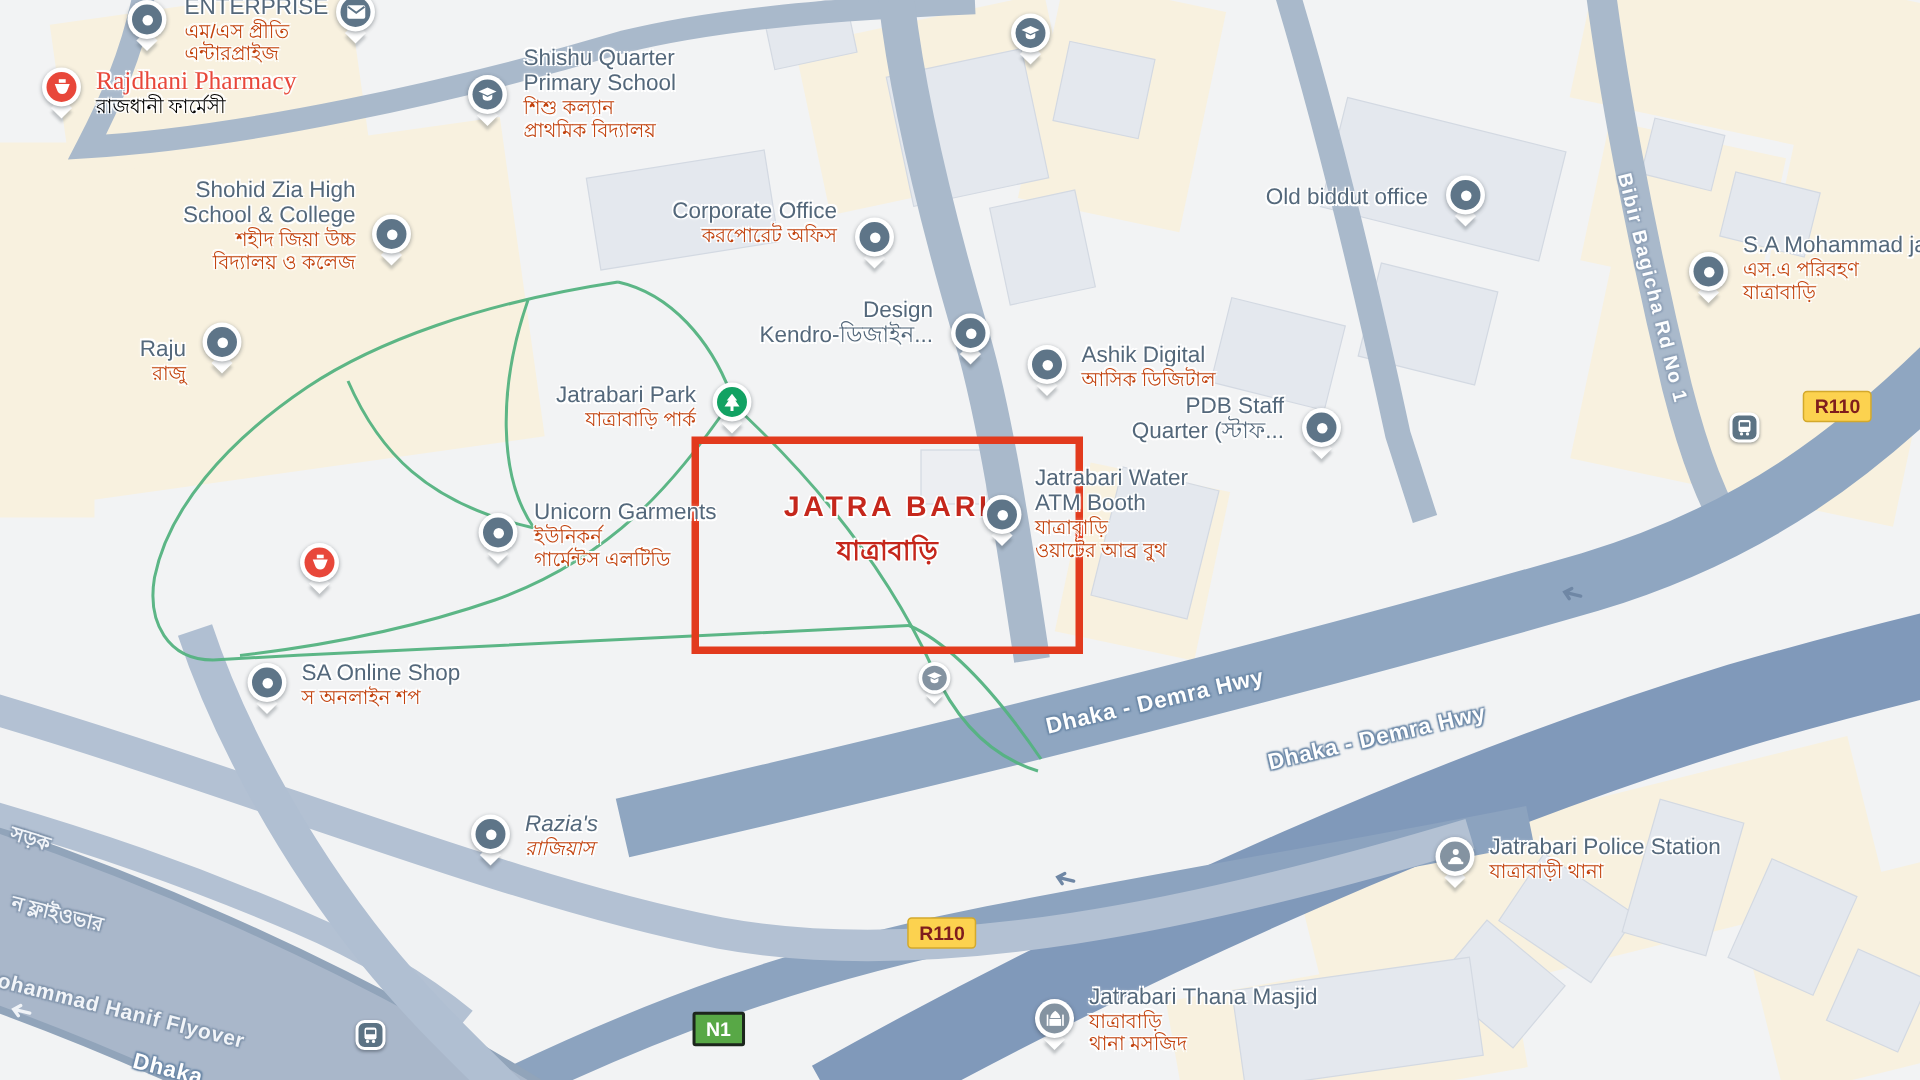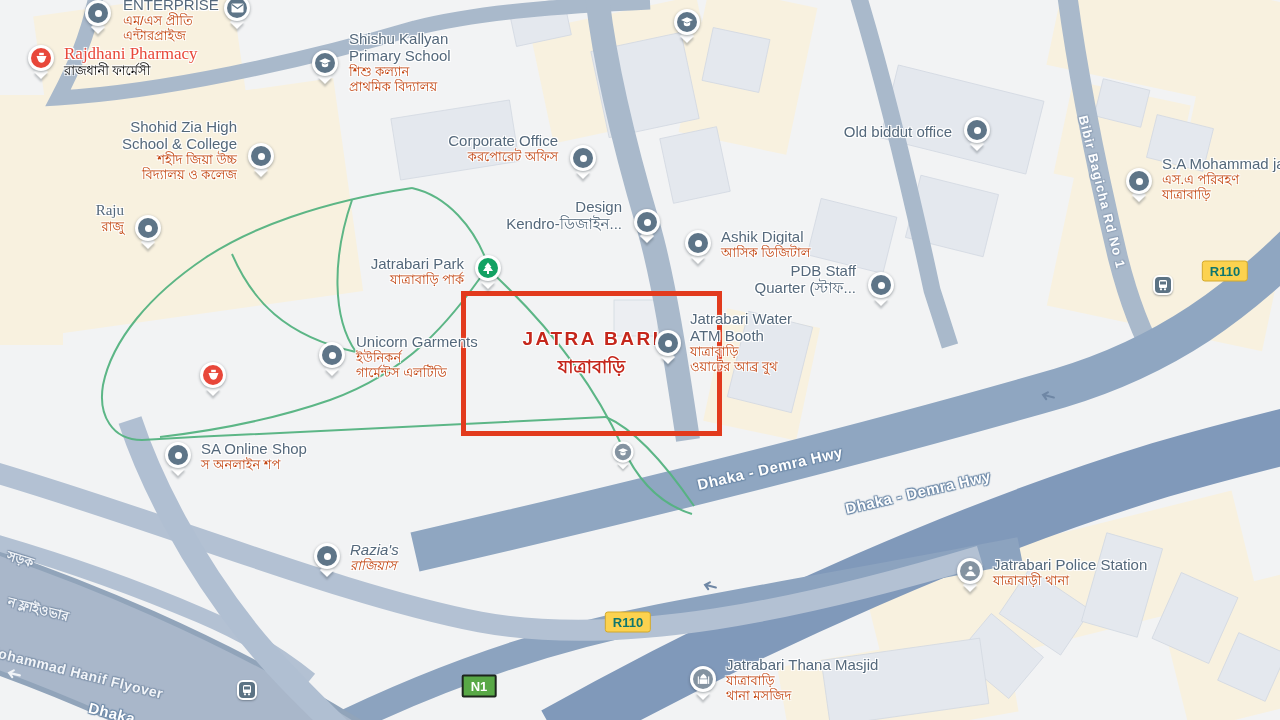--- a/index.html
+++ b/index.html
@@ -40,21 +40,21 @@
   .rl.fly{font-size:14px;font-weight:bold;color:#f2f5f9;letter-spacing:.5px;
     text-shadow:-1px -1px 1px #8396ad,1px -1px 1px #8396ad,-1px 1px 1px #8396ad,1px 1px 1px #8396ad;}
   .rl.flybn{font-size:13px;font-weight:bold;color:#f2f5f9;
     text-shadow:-1px -1px 1px #8396ad,1px -1px 1px #8396ad,-1px 1px 1px #8396ad,1px 1px 1px #8396ad;}
   .rl.rd{font-size:13px;font-weight:600;color:#fdfeff;letter-spacing:1px;
     text-shadow:-1px -1px 1px #90a2b8,1px -1px 1px #90a2b8,-1px 1px 1px #90a2b8,1px 1px 1px #90a2b8;}
 
   
   .badge{position:absolute;z-index:5;transform:translate(-50%,-50%);font-weight:bold;
     padding:2px 7px;font-size:13px;border-radius:3px;}
-  .badge.yellow{background:#fcd24f;border:1.5px solid #d3a92c;color:#0f766e;text-align:center;}
+  .badge.yellow{background:#fcd24f;border:1.5px solid #d3a92c;color:#7f1d1d;text-align:center;}
   .badge.green{background:#58a846;border:2px solid #1c251c;color:#fff;border-radius:2px;}
 
   
   .hl-box{position:absolute;z-index:3;border:5px solid #e23a1d;background:transparent;}
   .hl-label{position:absolute;z-index:5;text-align:center;pointer-events:none;}
   .hl-label .hl-en{font-size:19px;font-weight:bold;letter-spacing:2.5px;color:#c5271c;
     text-shadow:-1px -1px 0 #fff,1px -1px 0 #fff,-1px 1px 0 #fff,1px 1px 0 #fff;}
   .hl-label .hl-bn{font-size:18px;font-weight:bold;color:#c5271c;margin-top:3px;
     text-shadow:-1px -1px 0 #fff,1px -1px 0 #fff,-1px 1px 0 #fff,1px 1px 0 #fff;}
 </style>
@@ -196,21 +196,21 @@
       <span class="tail"></span>
       <span class="disc"></span>
       <span class="inner">
           <svg width="14" height="12" viewBox="0 0 14 12">
             <path d="M1,4 L7,1.3 L13,4 L7,6.7 Z" fill="#fff"></path>
             <path d="M3.8,6 v2.2 c0,1.2 1.4,2 3.2,2 s3.2,-.8 3.2,-2 V6 L7,7.6 Z" fill="#fff"></path>
           </svg>
         </span>
     </div>
       <div class="poi-label" style="left: 349px; top: 30px;">
-        <div class="en">Shishu Kallyan</div>
+        <div class="en">Shishu Quarter</div>
         <div class="en">Primary School</div>
         <div class="bn">শিশু কল্যান</div>
         <div class="bn">প্রাথমিক বিদ্যালয়</div>
       </div>
       <div class="pin" style="left: 687px; top: 22px;">
       <span class="tail"></span>
       <span class="disc"></span>
       <span class="inner">
           <svg width="14" height="12" viewBox="0 0 14 12">
             <path d="M1,4 L7,1.3 L13,4 L7,6.7 Z" fill="#fff"></path>
@@ -231,21 +231,21 @@
         <div class="bn">শহীদ জিয়া উচ্চ</div>
         <div class="bn">বিদ্যালয় ও কলেজ</div>
       </div>
       <div class="pin" style="left: 148px; top: 228px;">
       <span class="tail"></span>
       <span class="disc"></span>
       <span class="inner">
           <span class="dot"></span>
         </span>
     </div>
-      <div class="poi-label" style="right: 1156px; text-align: right; top: 202px; font-family: Liberation Serif, serif;">
+      <div class="poi-label" style="right: 1156px; text-align: right; top: 224px;">
         <div class="en">Raju</div>
         <div class="bn">রাজু</div>
       </div>
       <div class="pin" style="left: 583px; top: 158px;">
       <span class="tail"></span>
       <span class="disc"></span>
       <span class="inner">
           <span class="dot"></span>
         </span>
     </div>

